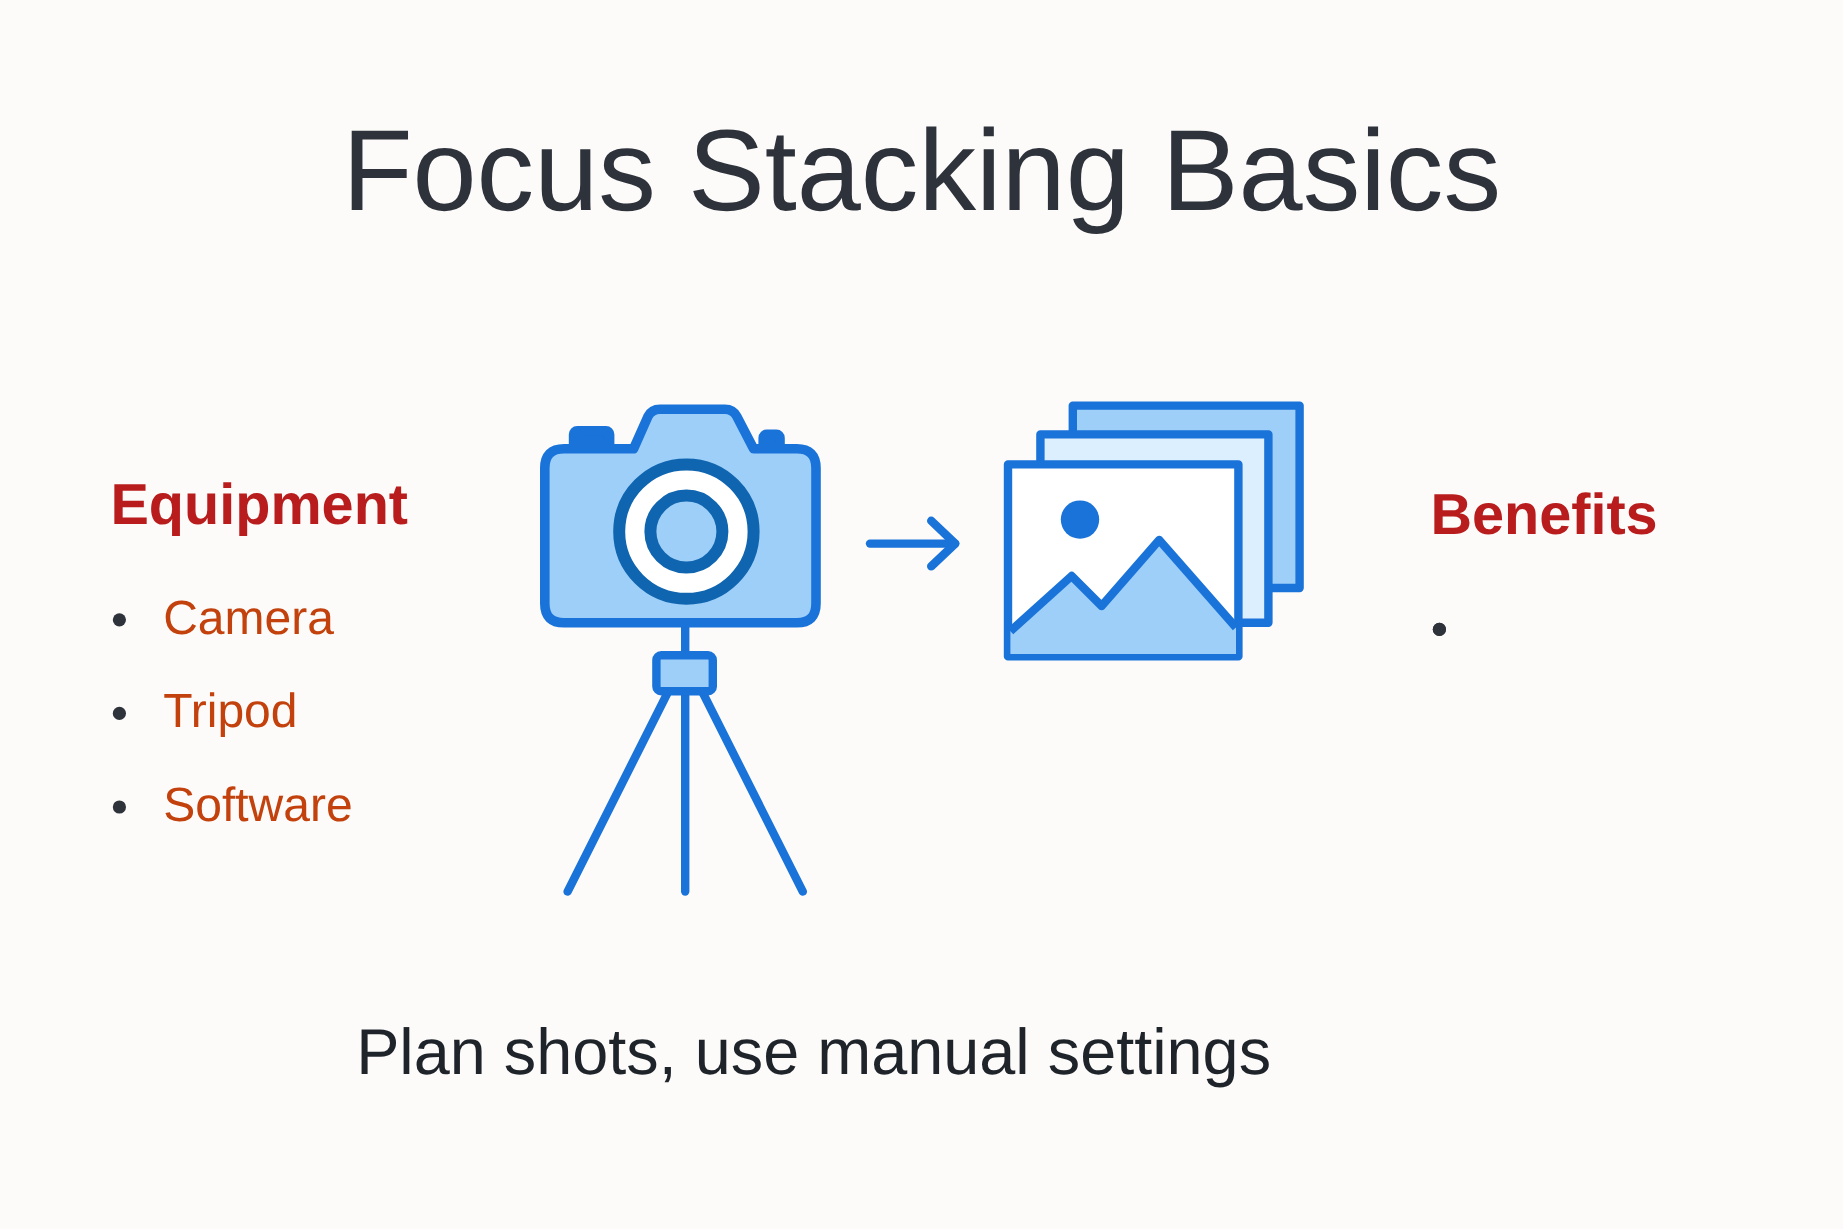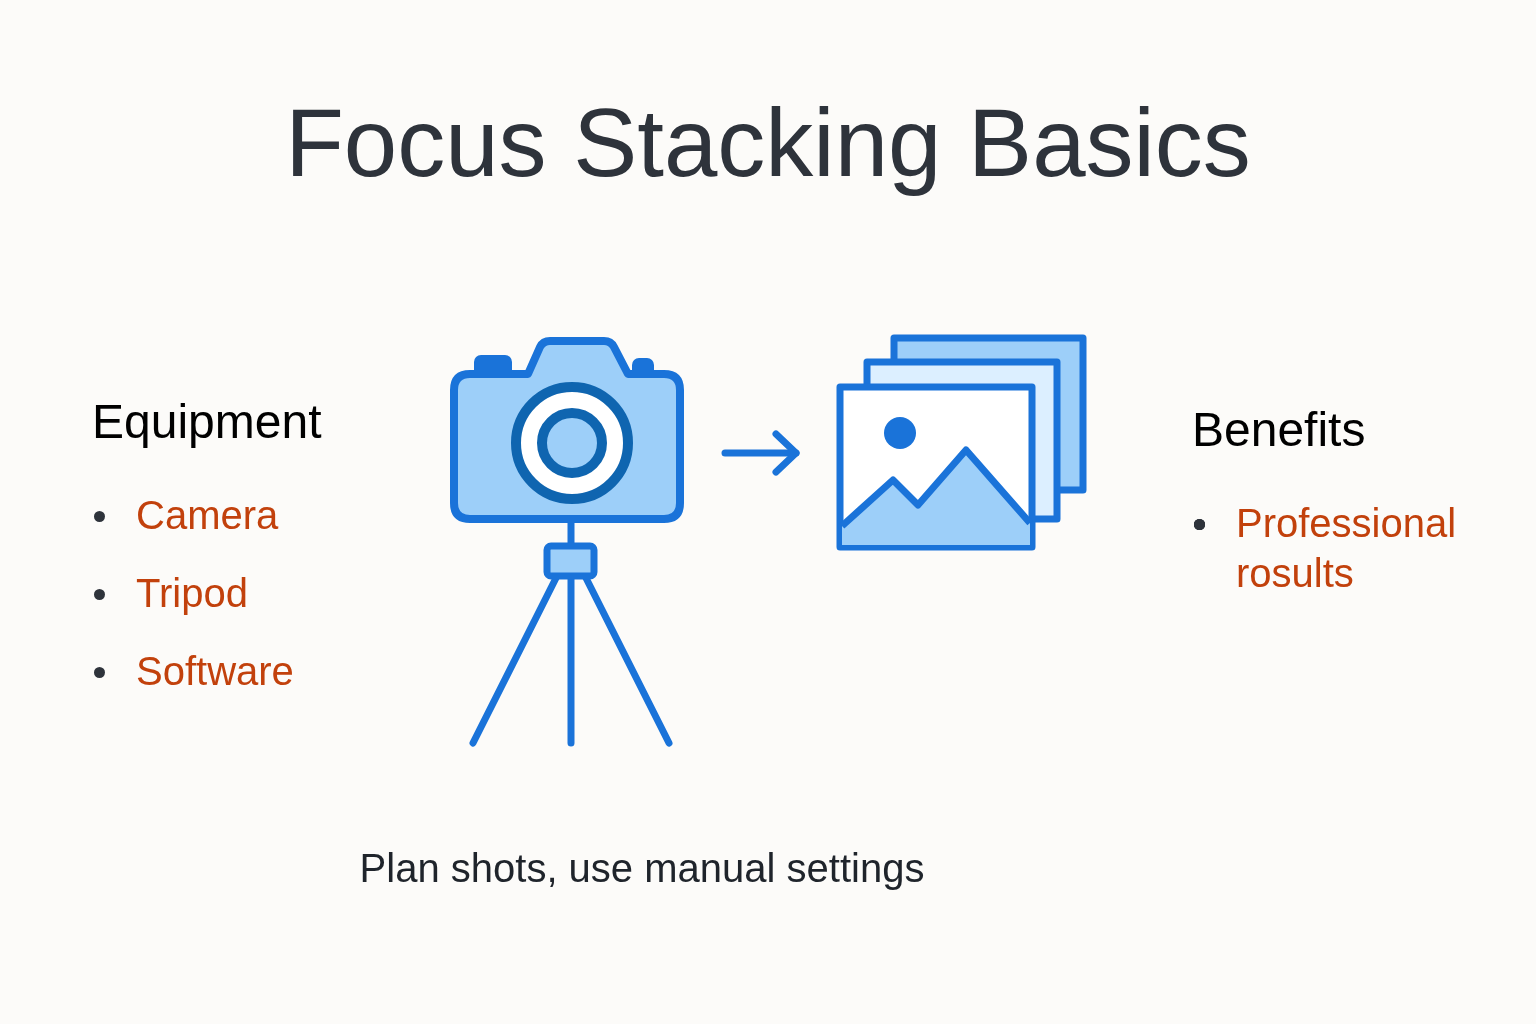--- a/index.html
+++ b/index.html
@@ -12,35 +12,35 @@
   }
   .title {
     position: absolute; left: 0; top: 88px; width: 1536px;
     text-align: center; font-size: 96px; font-weight: 400;
     letter-spacing: 0px; color: #2e333b;
   }
   .col { position: absolute; }
   .col-left { left: 92px; top: 392px; }
   .col-right { left: 1192px; top: 400px; }
   .col-heading {
-    font-size: 48px; color: #000000; margin: 0 0 38px 0; line-height: 60px;
+    font-size: 48px; color: #b91c1c; margin: 0 0 38px 0; line-height: 60px; font-weight: bold;
   }
   .col ul { list-style: none; margin: 0; padding: 0; }
   .col li {
     position: relative; font-size: 40px; line-height: 50px;
     padding-left: 44px; margin-bottom: 28px; color: #c2410c;
   }
   .col-right li { width: 290px; }
   .col li .dot {
     position: absolute; left: 2px; top: 21px; width: 11px; height: 11px;
     border-radius: 50%; background: #2e333b;
   }
   .footer {
     position: absolute; left: 0; top: 846px; width: 1284px;
-    text-align: center; font-size: 40px; color: #1f242b;
+    text-align: center; font-size: 54px; color: #1f242b; padding-left: 36px;
   }
   svg.illus { position: absolute; left: 0; top: 0; }
 </style>
 </head>
 <body>
 
 <div class="title">Focus Stacking Basics</div>
 
 <div class="col col-left">
   <div class="col-heading">Equipment</div>
@@ -49,21 +49,20 @@
     <li><span class="dot"></span><span>Tripod</span></li>
     <li><span class="dot"></span><span>Software</span></li>
   </ul>
 </div>
 
 <div class="col col-right">
   <div class="col-heading">Benefits</div>
   <ul>
     <li><span class="dot"></span></li>
     <li><span class="dot"></span></li>
-    <li><span class="dot"></span><span>Professional rosults</span></li>
   </ul>
 </div>
 
 <svg class="illus" width="1536" height="1024" viewBox="0 0 1536 1024">
 
   <g stroke="#1a73d9" stroke-width="7" stroke-linecap="round" fill="none">
     <line x1="571" y1="520" x2="571" y2="548"></line>
     <line x1="571" y1="575" x2="571" y2="743"></line>
     <line x1="556" y1="578" x2="473" y2="743"></line>
     <line x1="586" y1="578" x2="669" y2="743"></line>

